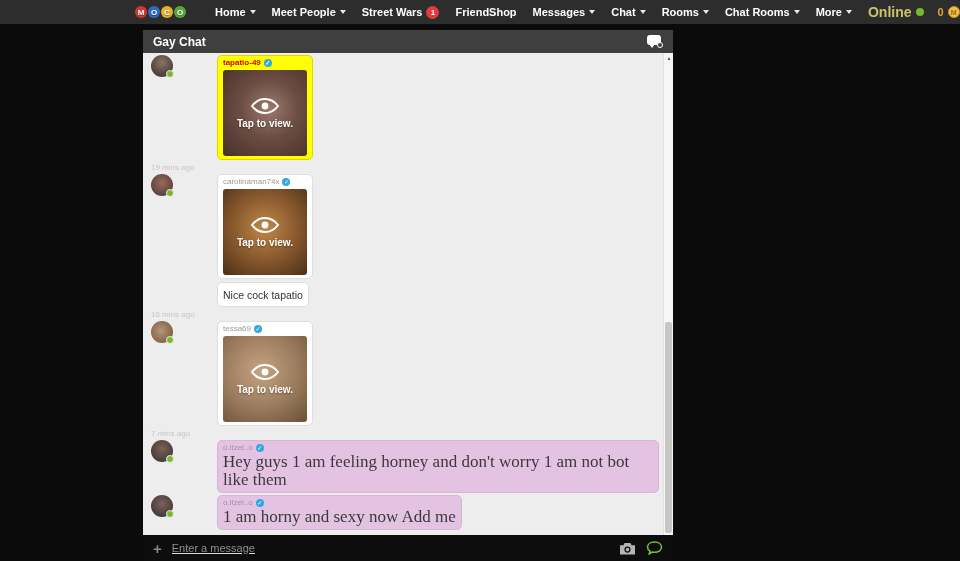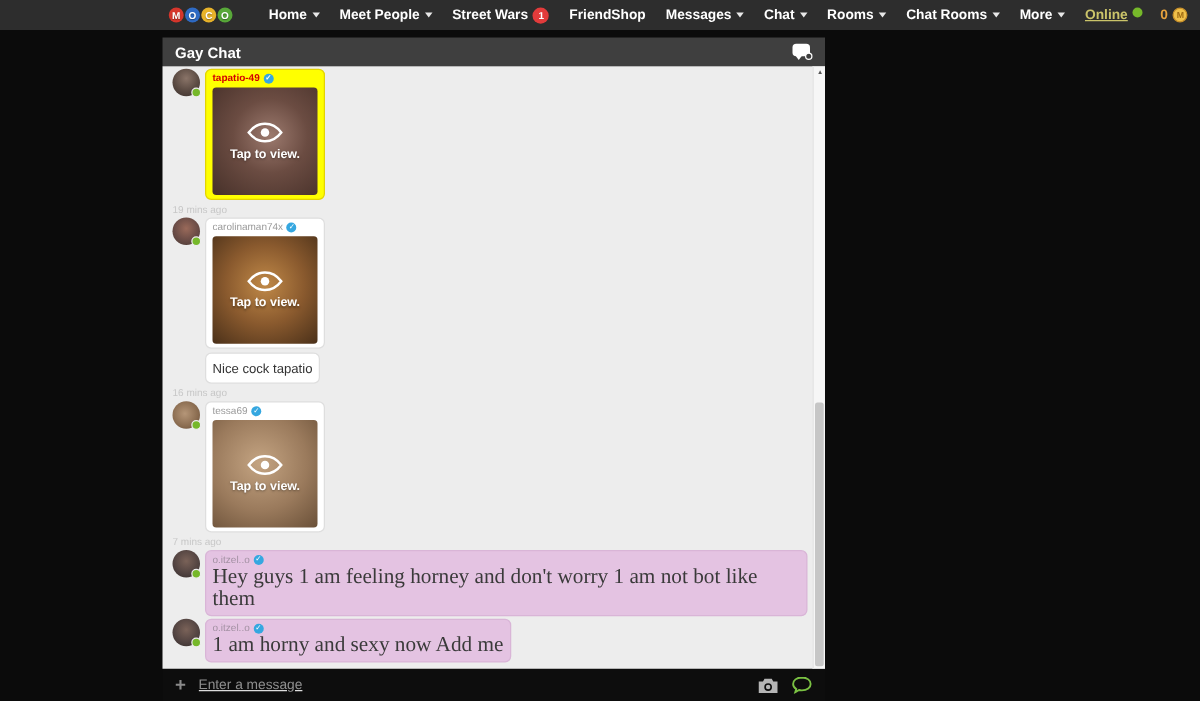--- a/index.html
+++ b/index.html
@@ -15,42 +15,42 @@
               margin-right:1px; text-shadow:0 1px 1px rgba(0,0,0,.4); }
   .lg0{background:#d6362c;} .lg1{background:#2f6bc4;} .lg2{background:#e8b32a;} .lg3{background:#58a839;}
   .nav-item { color:#fff; font-size:11px; font-weight:bold; margin-right:16px;
               display:flex; align-items:center; white-space:nowrap; cursor:pointer; }
   .caret { width:0; height:0; border-left:3px solid transparent; border-right:3px solid transparent;
            border-top:4px solid #e8e8e8; margin-left:4px; }
   .nav-badge { display:inline-flex; align-items:center; justify-content:center;
                min-width:13px; height:13px; border-radius:50%; background:#e23b3b;
                color:#fff; font-size:8px; margin-left:4px; }
   .nav-right { margin-left:auto; display:flex; align-items:center; gap:14px; padding-right:122px; }
-  .online-wrap { display:flex; gap:4px; font-size:11px; font-weight:bold; color:#cbc46a;text-decoration:underline; }
+  .online-wrap { display:flex; align-items:center; gap:4px; font-size:14px; font-weight:bold; color:#cbc46a; }
   .online-dot-top { width:8px; height:8px; border-radius:50%; background:#76b82a; }
   .coin-wrap { display:flex; align-items:center; gap:4px; font-size:11px; font-weight:bold; color:#e8a33d; cursor:pointer; }
   .coin-icon { width:12px; height:12px; border-radius:50%; background:#f0c04a; border:1px solid #c8902a;
                color:#a06c14; font-size:7px; font-weight:bold; display:flex; align-items:center; justify-content:center; }
 
   
-  .chat-panel { position:absolute; left:130px; top:30px; width:530px; height:531px;
+  .chat-panel { position:absolute; left:143px; top:30px; width:530px; height:531px;
                 display:flex; flex-direction:column; }
   .chat-header { height:23px; background:#3f3f3f; color:#fff; display:flex; align-items:center;
                  padding:0 10px; font-size:12px; font-weight:bold; flex:0 0 23px; }
   .chat-header-icon { margin-left:auto; position:relative; width:16px; height:13px; cursor:pointer; }
   .chi-bubble { position:absolute; left:0; top:0; width:14px; height:10px; background:#fff; border-radius:3px; }
   .chi-tail { position:absolute; left:2px; top:9px; width:0; height:0;
               border-left:3px solid transparent; border-right:3px solid transparent; border-top:4px solid #fff; }
   .chi-badge { position:absolute; right:0; bottom:0; width:6px; height:6px; border-radius:50%;
                background:#3f3f3f; border:1.5px solid #fff; }
 
   .chat-body { flex:1 1 auto; background:#ededed; position:relative; overflow:hidden;
                padding:1px 14px 0 8px; }
 
-  .msg { display:flex; align-items:flex-start; margin:1px 0 2px 0; }
+  .msg { display:flex; align-items:flex-start; margin:1px 0 2px 0;gap:40px; }
   .avatar { width:22px; height:22px; border-radius:50%; position:relative; margin-right:4px;
             flex:0 0 22px; cursor:pointer; }
   .av0 { background:radial-gradient(circle at 50% 35%, #8a7468 0%, #5a4a42 55%, #3a302c 100%); }
   .av1 { background:radial-gradient(circle at 50% 40%, #9a6a5a 0%, #6a4c46 55%, #463834 100%); }
   .av2 { background:radial-gradient(circle at 45% 45%, #b59678 0%, #8a6c50 60%, #5e4632 100%); }
   .av3, .av4 { background:radial-gradient(circle at 50% 40%, #7a6258 0%, #504240 60%, #332c2a 100%); }
   .odot { position:absolute; bottom:-1px; right:-1px; width:8px; height:8px; border-radius:50%;
           background:#76b82a; border:1px solid #ededed; }
 
   .stack { display:flex; flex-direction:column; align-items:flex-start; }

